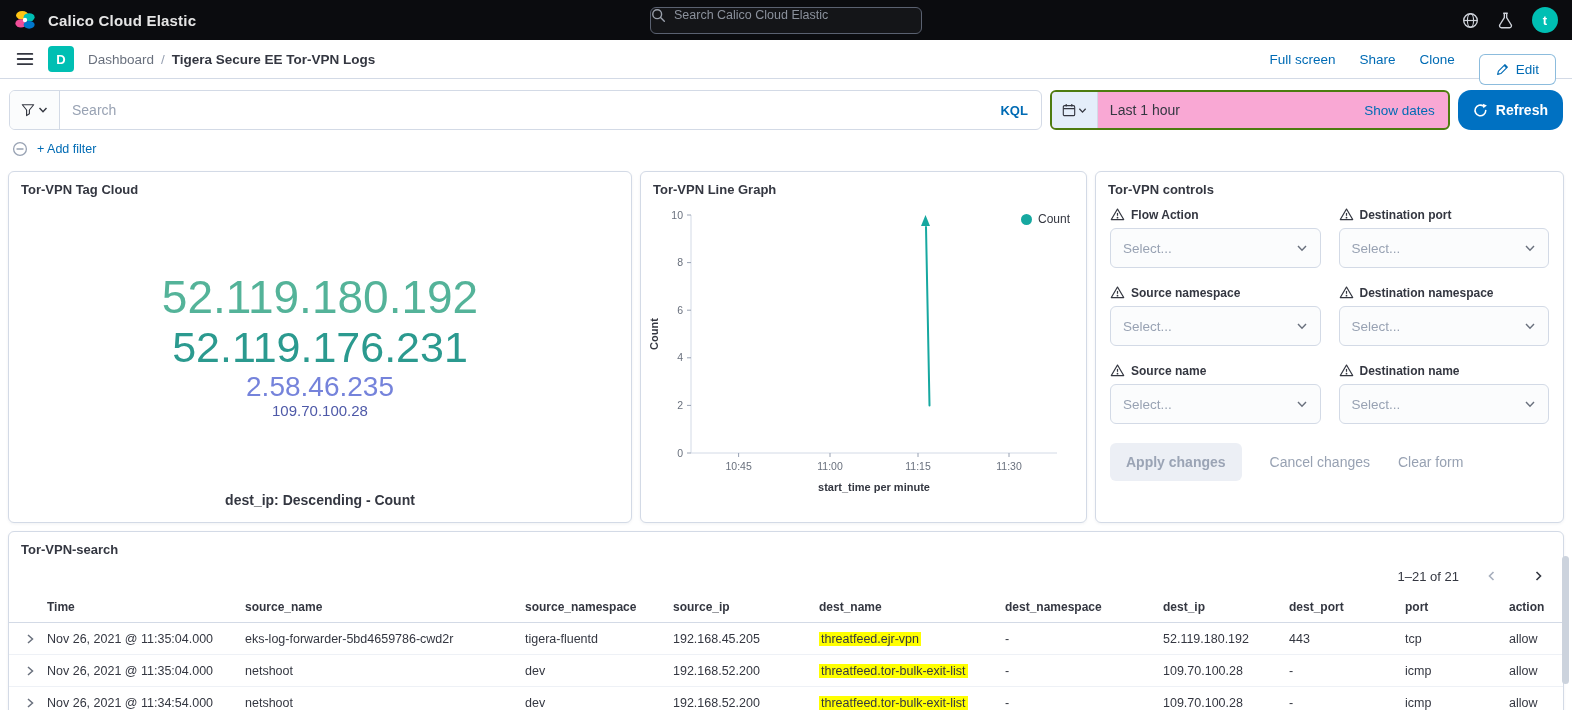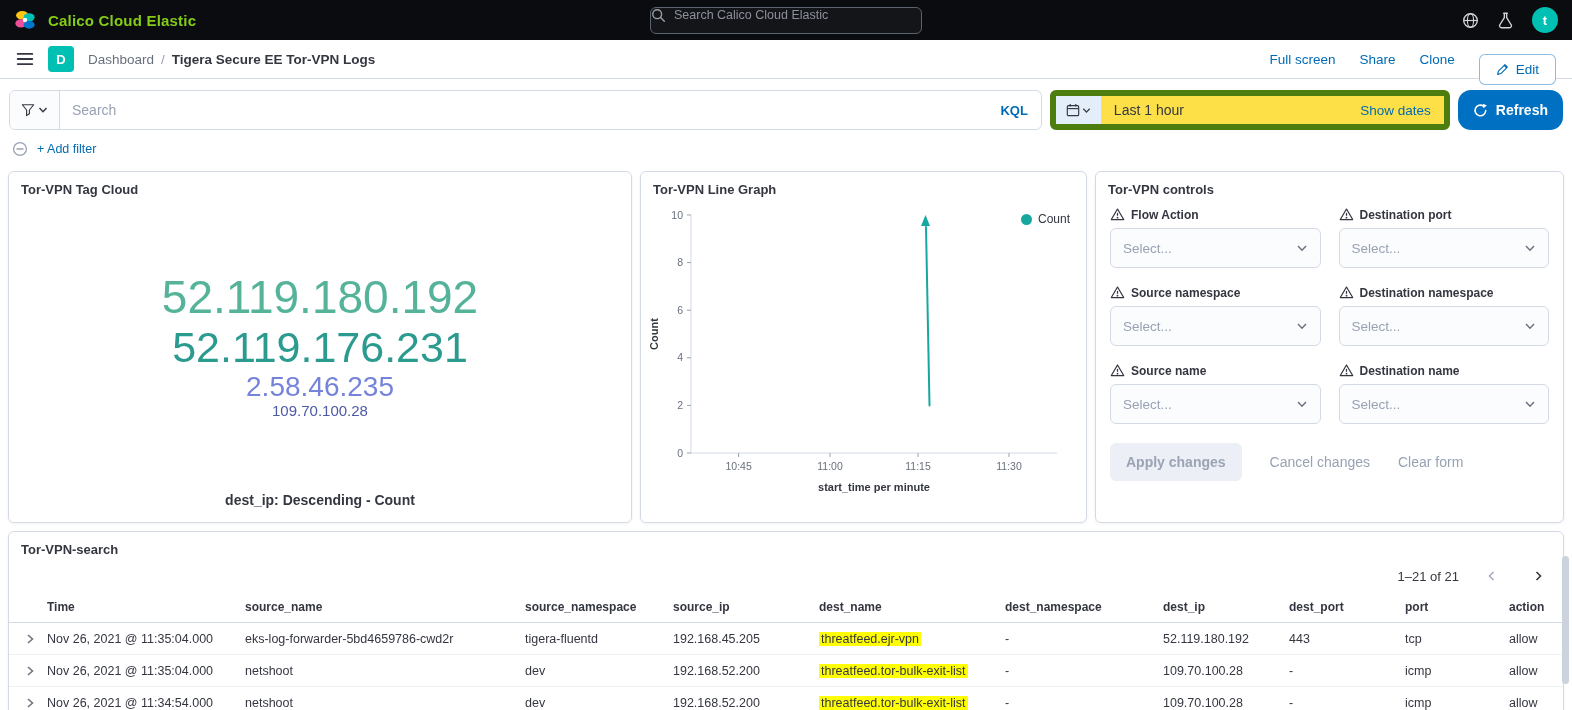--- a/index.html
+++ b/index.html
@@ -2,21 +2,21 @@
 <html style="--brand-teal: #00BFB3; --link: #006BB4; --primary: #0071C2; --highlight: #FFFF00; --text: #343741;"><head>
 <meta charset="utf-8">
 <style>
   * { box-sizing: border-box; margin: 0; padding: 0; }
   html, body { width: 1572px; height: 710px; overflow: hidden; background: #fff;
     font-family: "Liberation Sans", sans-serif; color: var(--text, #343741); }
 
   
   .topbar { position: relative; height: 40px; background: #0b0c0f; display: flex;
     align-items: center; padding: 0 14px; gap: 12px; }
-  .brand { color: #84cc16; font-size: 15px; font-weight: 700; letter-spacing: .2px; }
+  .brand { color: #e5e5e5; font-size: 15px; font-weight: 700; letter-spacing: .2px; }
   .top-search { position: absolute; left: 50%; transform: translateX(-50%); width: 272px;
     height: 27px; border: 1px solid #5a6170; border-radius: 6px; display: flex;
     align-items: flex-start; gap: 8px; padding: 0 0; background: rgba(255,255,255,.04); }
   .top-search input { flex: 1; background: transparent; border: none; outline: none;
     color: #d4d8de; font-size: 12.5px; font-family: inherit; }
   .top-search input::placeholder { color: #8b919c; }
   .topbar-right { margin-left: auto; display: flex; align-items: center; gap: 18px; }
   .avatar { width: 26px; height: 26px; border-radius: 50%; background: var(--brand-teal, #00BFB3);
     color: #fff; font-size: 13px; font-weight: 700; display: flex; align-items: center;
     justify-content: center; }
@@ -43,22 +43,22 @@
   .search-control { flex: 1; height: 40px; border: 1px solid #d3dae6; border-radius: 6px;
     display: flex; align-items: center; background: #fff; overflow: hidden; }
   .search-prepend { width: 50px; align-self: stretch; border-right: 1px solid #d3dae6;
     background: #fbfcfd; display: flex; align-items: center; justify-content: center;
     gap: 3px; cursor: pointer; }
   .search-control input { flex: 1; border: none; outline: none; padding: 0 12px;
     font-size: 14px; color: #343741; font-family: inherit; }
   .search-control input::placeholder { color: #98a2b3; }
   .kql { padding-right: 13px; font-size: 13px; color: var(--link, #006BB4); font-weight: 600;
     cursor: pointer; }
-  .date-control { width: 400px; height: 40px; border: 6px solid #4d7c0f; border-radius: 6px;
-    display: flex; align-items: center; background: #fde047; overflow: hidden; }
+  .date-control { width: 400px; height: 40px; border: 2px solid #4d7c0f; border-radius: 6px;
+    display: flex; align-items: center; background: #f9a8d4; overflow: hidden; }
   .date-prepend { width: 46px; align-self: stretch; border-right: 1px solid #d3dae6;
     background: #e4eefa; display: flex; align-items: center; justify-content: center;
     gap: 2px; cursor: pointer; }
   .date-text { padding: 0 12px; font-size: 14px; color: #343741; cursor: pointer; }
   .show-dates { margin-left: auto; padding-right: 13px; color: var(--link, #006BB4);
     font-size: 13.5px; font-weight: 500; cursor: pointer; }
   .refresh-btn { height: 40px; padding: 0 15px; background: var(--primary, #0071C2);
     border: none; border-radius: 13px; color: #fff; font-size: 14px; font-weight: 700;
     display: flex; align-items: center; gap: 8px; cursor: pointer; font-family: inherit; }
   .filter-row { display: flex; align-items: center; gap: 9px; padding: 11px 3px 5px; }

